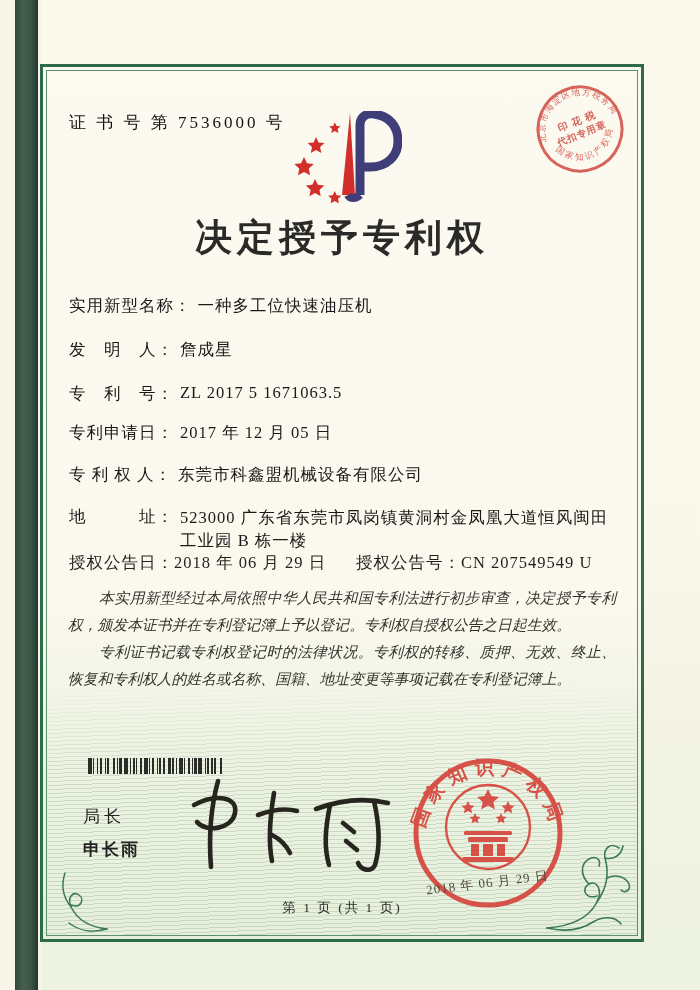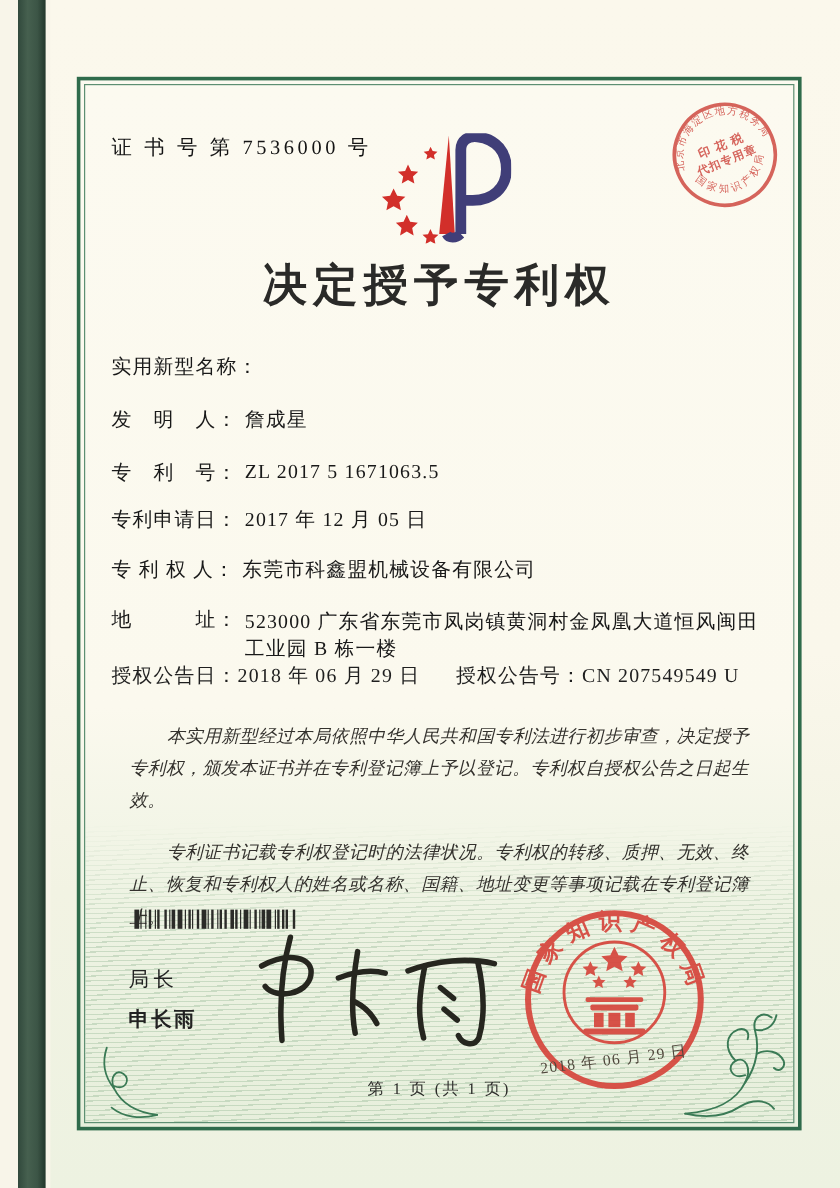--- a/index.html
+++ b/index.html
@@ -11,21 +11,21 @@
   }
   .binding-bar{
     position:absolute;left:15px;top:0;width:23px;height:990px;
     background:linear-gradient(90deg,#31493c 0%,#46604f 35%,#3c5546 70%,#22372b 100%);
   }
   .sheet{
     position:absolute;left:42px;top:0;width:658px;height:990px;
     background:linear-gradient(180deg,#fbf8ec 0%,#faf7eb 55%,#f2f3e3 75%,#edf2e1 100%);
   }
   .frame{
-    position:absolute;left:64px;top:64px;width:598px;height:872px;
+    position:absolute;left:40px;top:64px;width:598px;height:872px;
     border:3px solid #2f6b4b;
     background:linear-gradient(180deg,#fcfaf0 0%,#fbf9ee 60%,#eef3e3 78%,#e7efdc 100%);
   }
   .frame-inner{
     position:absolute;left:3px;top:3px;right:3px;bottom:3px;
     border:1px solid #5d8f72;pointer-events:none;
   }
   .guilloche{
     position:absolute;left:4px;right:4px;bottom:4px;height:250px;
     background:repeating-linear-gradient(178deg,rgba(112,160,118,0.28) 0 1px,rgba(255,255,255,0) 1px 4px);
@@ -45,21 +45,21 @@
   .frow .fvalue{margin-left:6px;letter-spacing:1px;}
   .frow .fvalue.addr{width:430px;line-height:23px;}
   .grant-row{position:absolute;left:26px;top:485px;width:552px;font-size:16.5px;display:flex;}
   .grant-left{white-space:pre;letter-spacing:1px;}
   .grant-right{position:absolute;left:287px;white-space:pre;letter-spacing:1px;}
   .body-text{
     position:absolute;left:25px;top:518px;width:548px;
     font-size:14.8px;line-height:27px;text-align:justify;color:#33312d;
     font-style:italic;
   }
-  .body-text p{margin:16px;text-indent:2.1em;}
+  .body-text p{margin:0;text-indent:2.1em;}
   .barcode{position:absolute;left:45px;top:691px;height:16px;display:flex;align-items:stretch;}
   .barcode span{display:block;height:100%;}
   .director-title{position:absolute;left:40px;top:738px;font-size:17px;letter-spacing:4px;color:#222;}
   .director-name{position:absolute;left:40px;top:771px;font-size:17px;letter-spacing:2px;color:#222;font-weight:bold;}
   .signature{position:absolute;left:135px;top:708px;}
   .seal{position:absolute;left:365px;top:686px;opacity:.92;}
   .tax-seal{position:absolute;left:491px;top:16px;opacity:.85;}
   .footer{
     position:absolute;left:0;bottom:22px;width:100%;text-align:center;
     font-size:13.5px;letter-spacing:2px;color:#2c2c2a;
@@ -109,20 +109,21 @@
       <path d="M33,68 l2.8,5.8 6.4,.8 -4.7,4.3 1.2,6.3 -5.7-3.2 -5.6,3.2 1.2-6.3 -4.7-4.3 6.4-.8 z"></path>
       <path d="M52,80 l2.4,5 5.5,.6 -4,3.7 1,5.4 -4.9-2.7 -4.8,2.7 1-5.4 -4-3.7 5.4-.6 z" transform="scale(0.85) translate(10,14)"></path>
     </g>
   </svg>
 
   <div class="title">决定授予专利权</div>
 
   <div class="fields">
     <div class="frow" style="top:0px">
         <span class="flabel">实用新型名称：</span>
+        <span class="fvalue">一种多工位快速油压机</span>
       </div>
     <div class="frow" style="top:44px">
         <span class="flabel">发　明　人：</span>
         <span class="fvalue">詹成星</span>
       </div>
     <div class="frow" style="top:88px">
         <span class="flabel">专　利　号：</span>
         <span class="fvalue">ZL 2017 5 1671063.5</span>
       </div>
     <div class="frow" style="top:127px">

